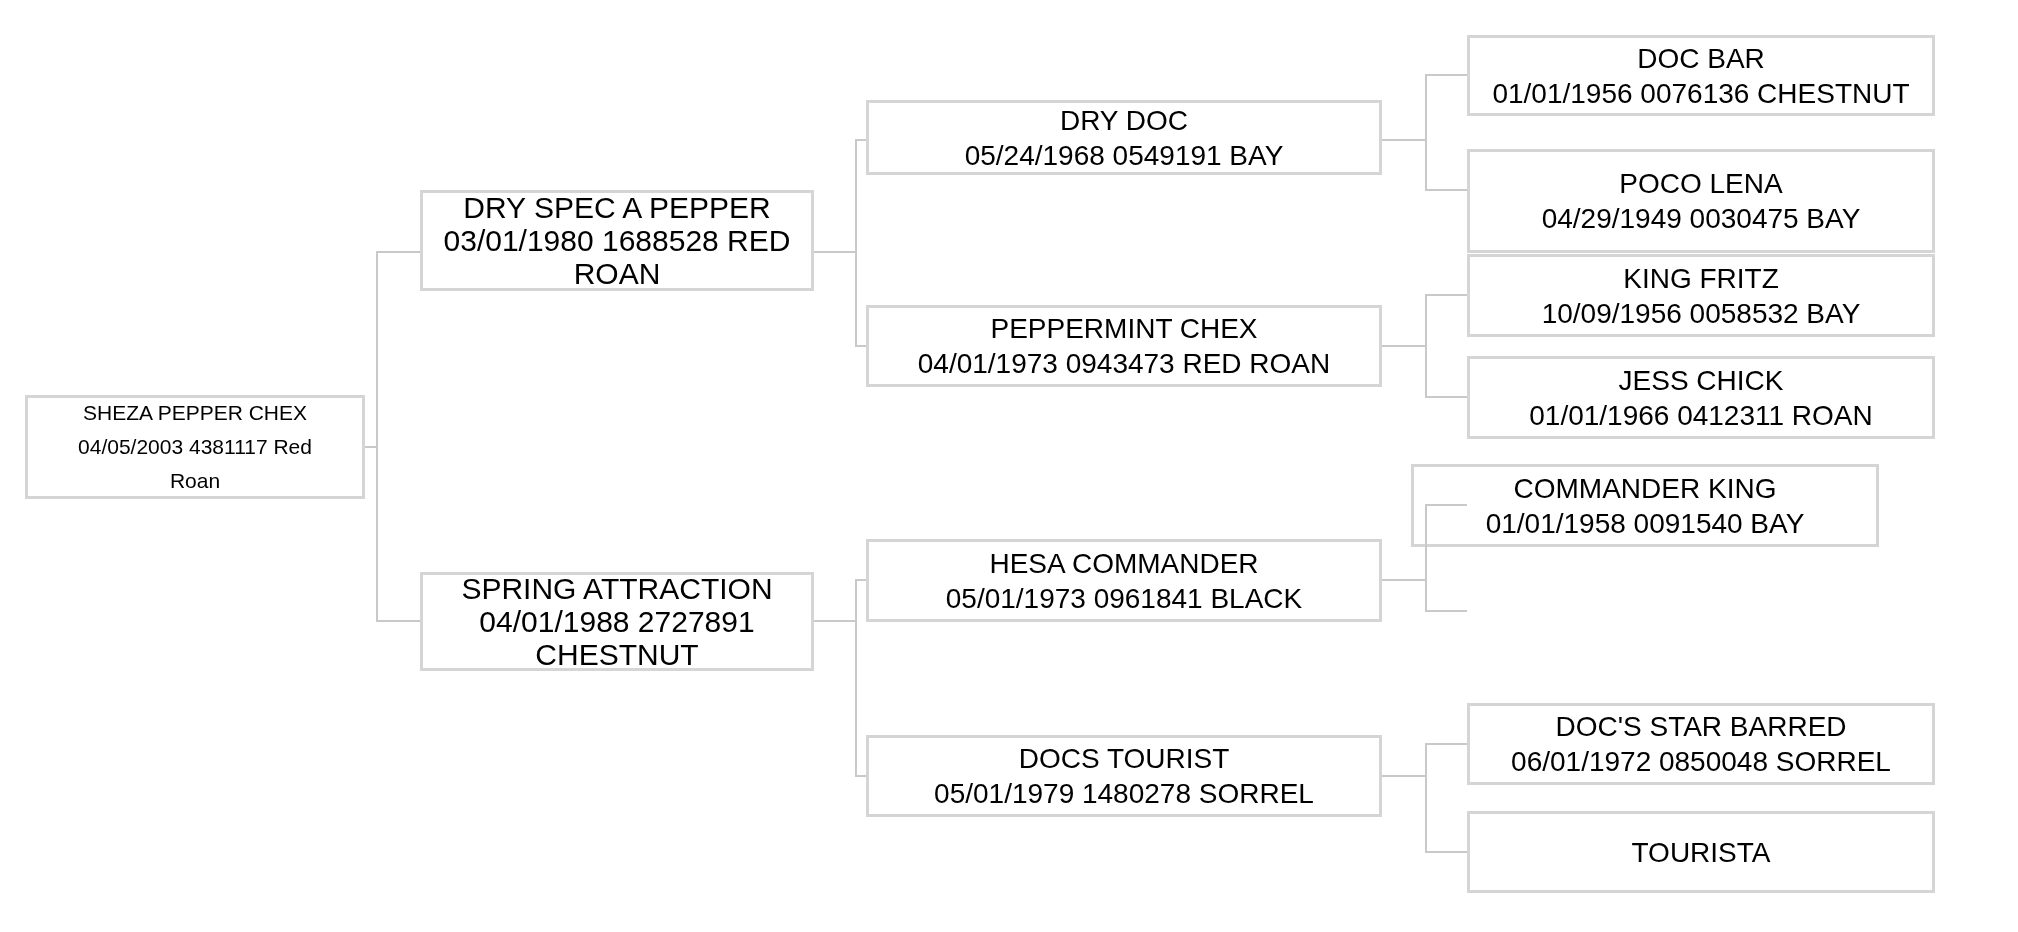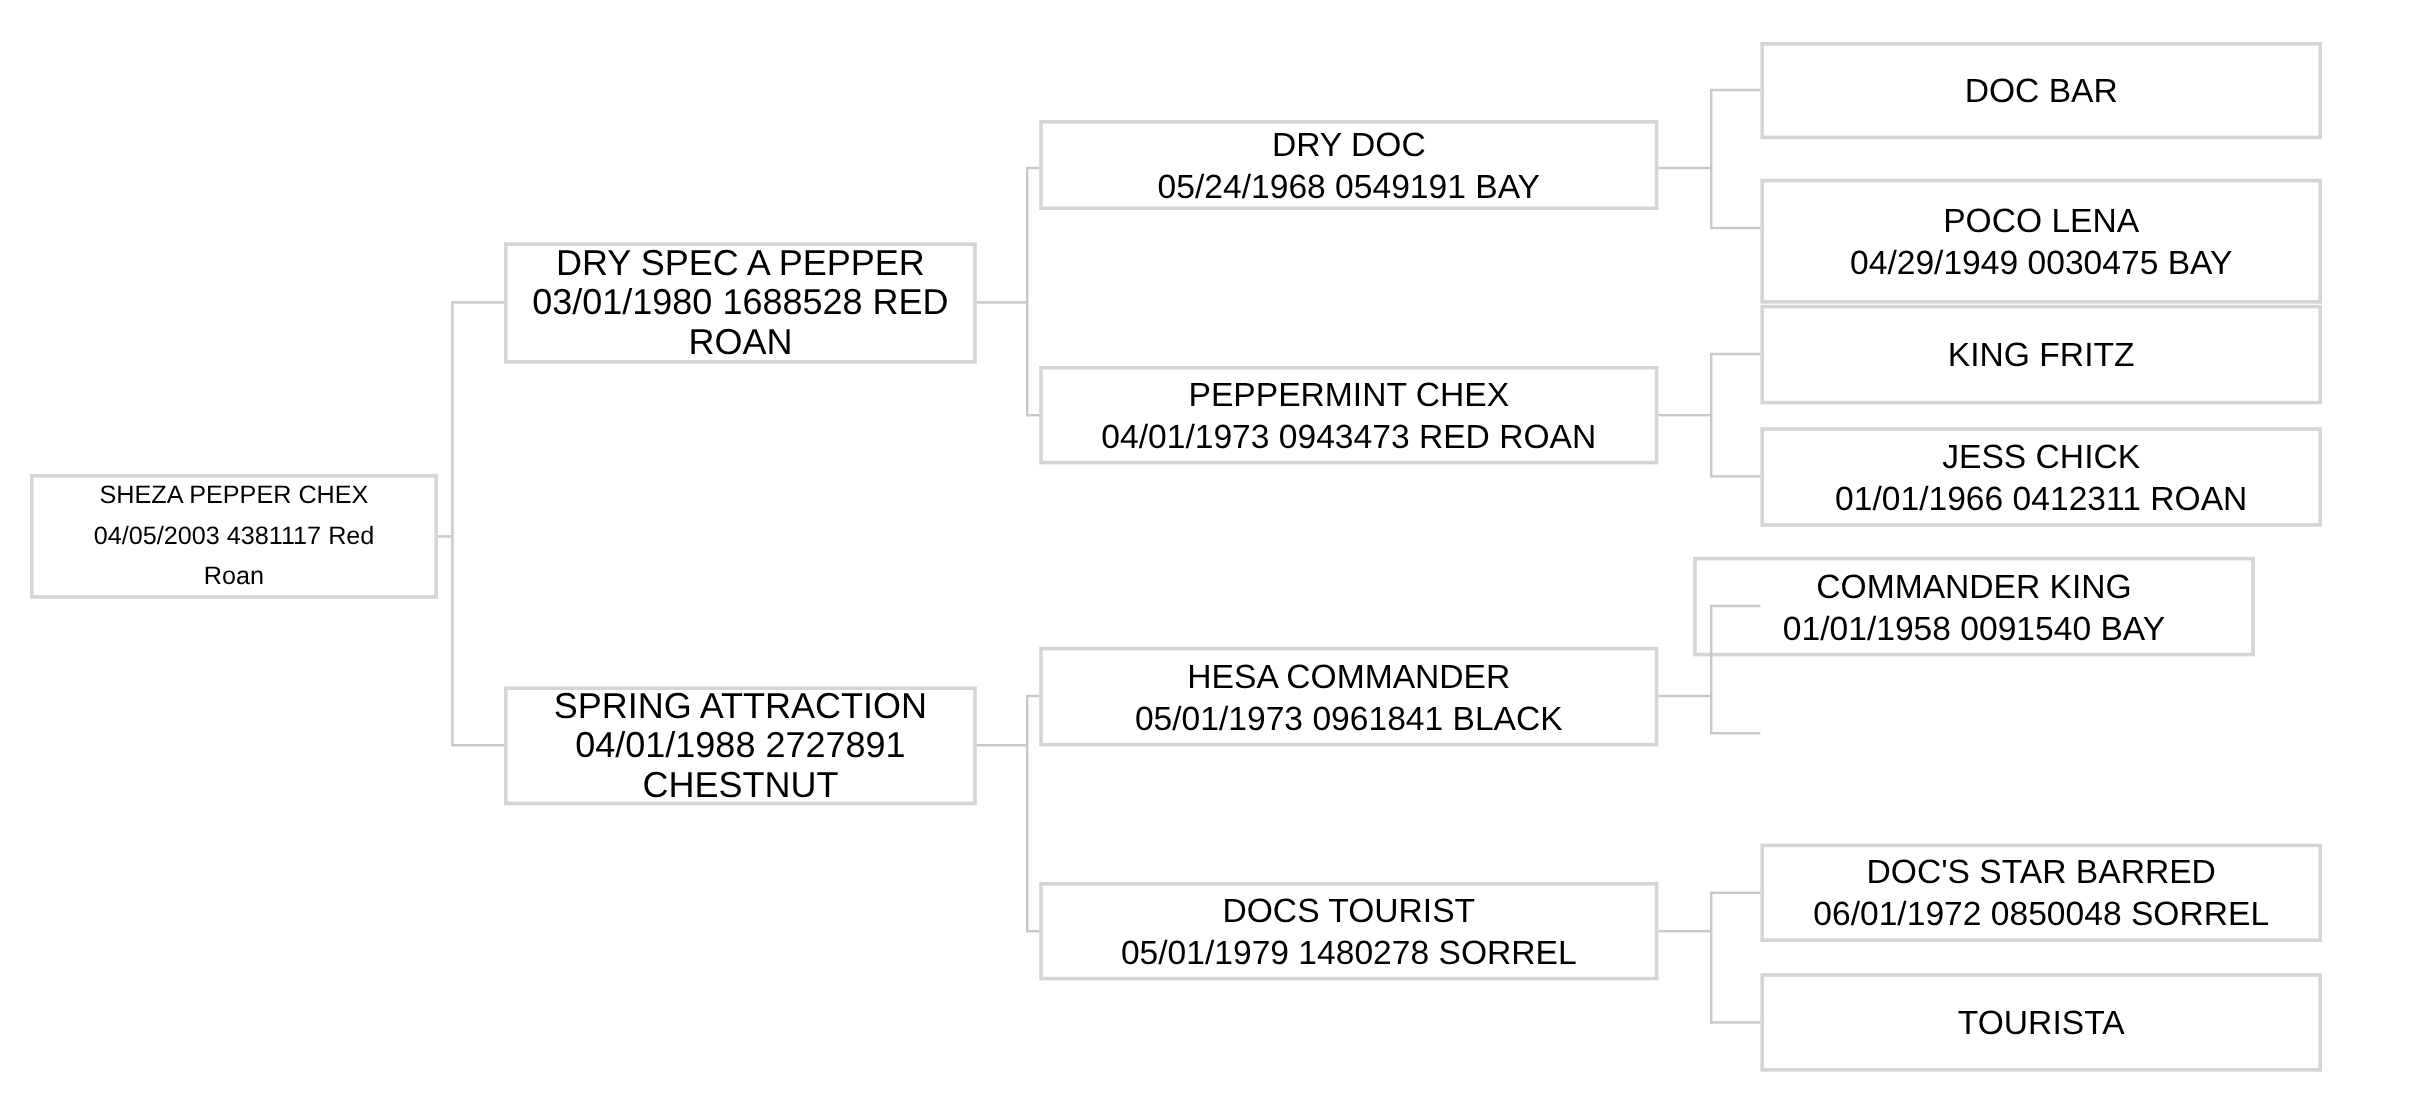--- a/index.html
+++ b/index.html
@@ -29,21 +29,21 @@
 <body>
 
 <div class="canvas">
 
   <div class="node gen-root" style="left:25px;top:395px;width:340px;height:104px">
       <div class="node-line">SHEZA PEPPER CHEX</div>
       <div class="node-line">04/05/2003 4381117 Red</div>
       <div class="node-line">Roan</div>
     </div>
 
-  <div class="node gen-2" style="left:420px;top:202px;width:394px;height:101px">
+  <div class="node gen-2" style="left:420px;top:190px;width:394px;height:101px">
       <div class="node-line">DRY SPEC A PEPPER</div>
       <div class="node-line">03/01/1980 1688528 RED</div>
       <div class="node-line">ROAN</div>
     </div>
   <div class="node gen-2" style="left:420px;top:572px;width:394px;height:99px">
       <div class="node-line">SPRING ATTRACTION</div>
       <div class="node-line">04/01/1988 2727891</div>
       <div class="node-line">CHESTNUT</div>
     </div>
 
@@ -59,27 +59,29 @@
       <div class="node-line">HESA COMMANDER</div>
       <div class="node-line">05/01/1973 0961841 BLACK</div>
     </div>
   <div class="node gen-3" style="left:866px;top:735px;width:516px;height:82px">
       <div class="node-line">DOCS TOURIST</div>
       <div class="node-line">05/01/1979 1480278 SORREL</div>
     </div>
 
   <div class="node gen-4" style="left:1467px;top:35px;width:468px;height:81px">
       <div class="node-line">DOC BAR</div>
+      <div class="node-line">01/01/1956 0076136 CHESTNUT</div>
     </div>
   <div class="node gen-4" style="left:1467px;top:149px;width:468px;height:104px">
       <div class="node-line">POCO LENA</div>
       <div class="node-line">04/29/1949 0030475 BAY</div>
     </div>
   <div class="node gen-4" style="left:1467px;top:254px;width:468px;height:83px">
       <div class="node-line">KING FRITZ</div>
+      <div class="node-line">10/09/1956 0058532 BAY</div>
     </div>
   <div class="node gen-4" style="left:1467px;top:356px;width:468px;height:83px">
       <div class="node-line">JESS CHICK</div>
       <div class="node-line">01/01/1966 0412311 ROAN</div>
     </div>
   <div class="node gen-4" style="left:1411px;top:464px;width:468px;height:83px">
       <div class="node-line">COMMANDER KING</div>
       <div class="node-line">01/01/1958 0091540 BAY</div>
     </div>
   <div class="node gen-4" style="left:1467px;top:703px;width:468px;height:82px">

